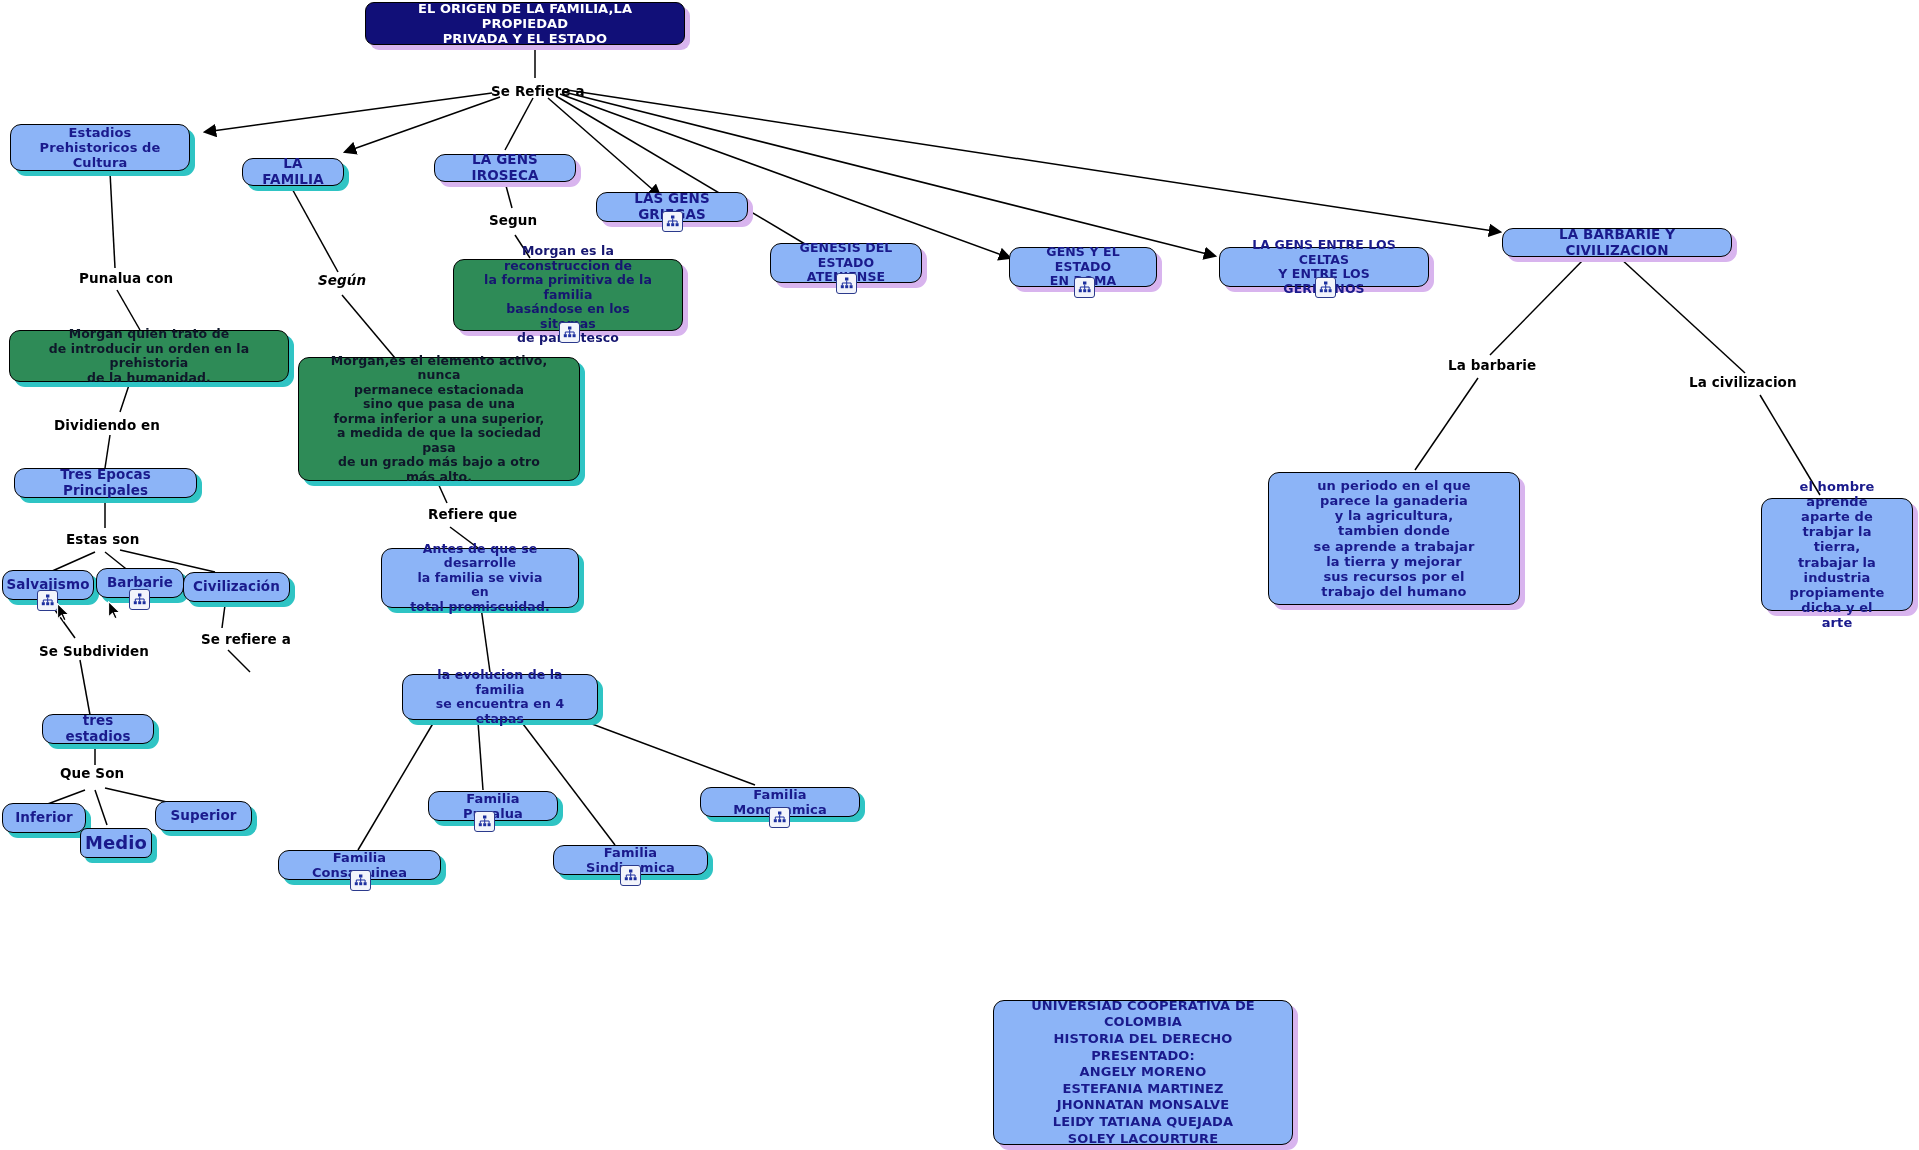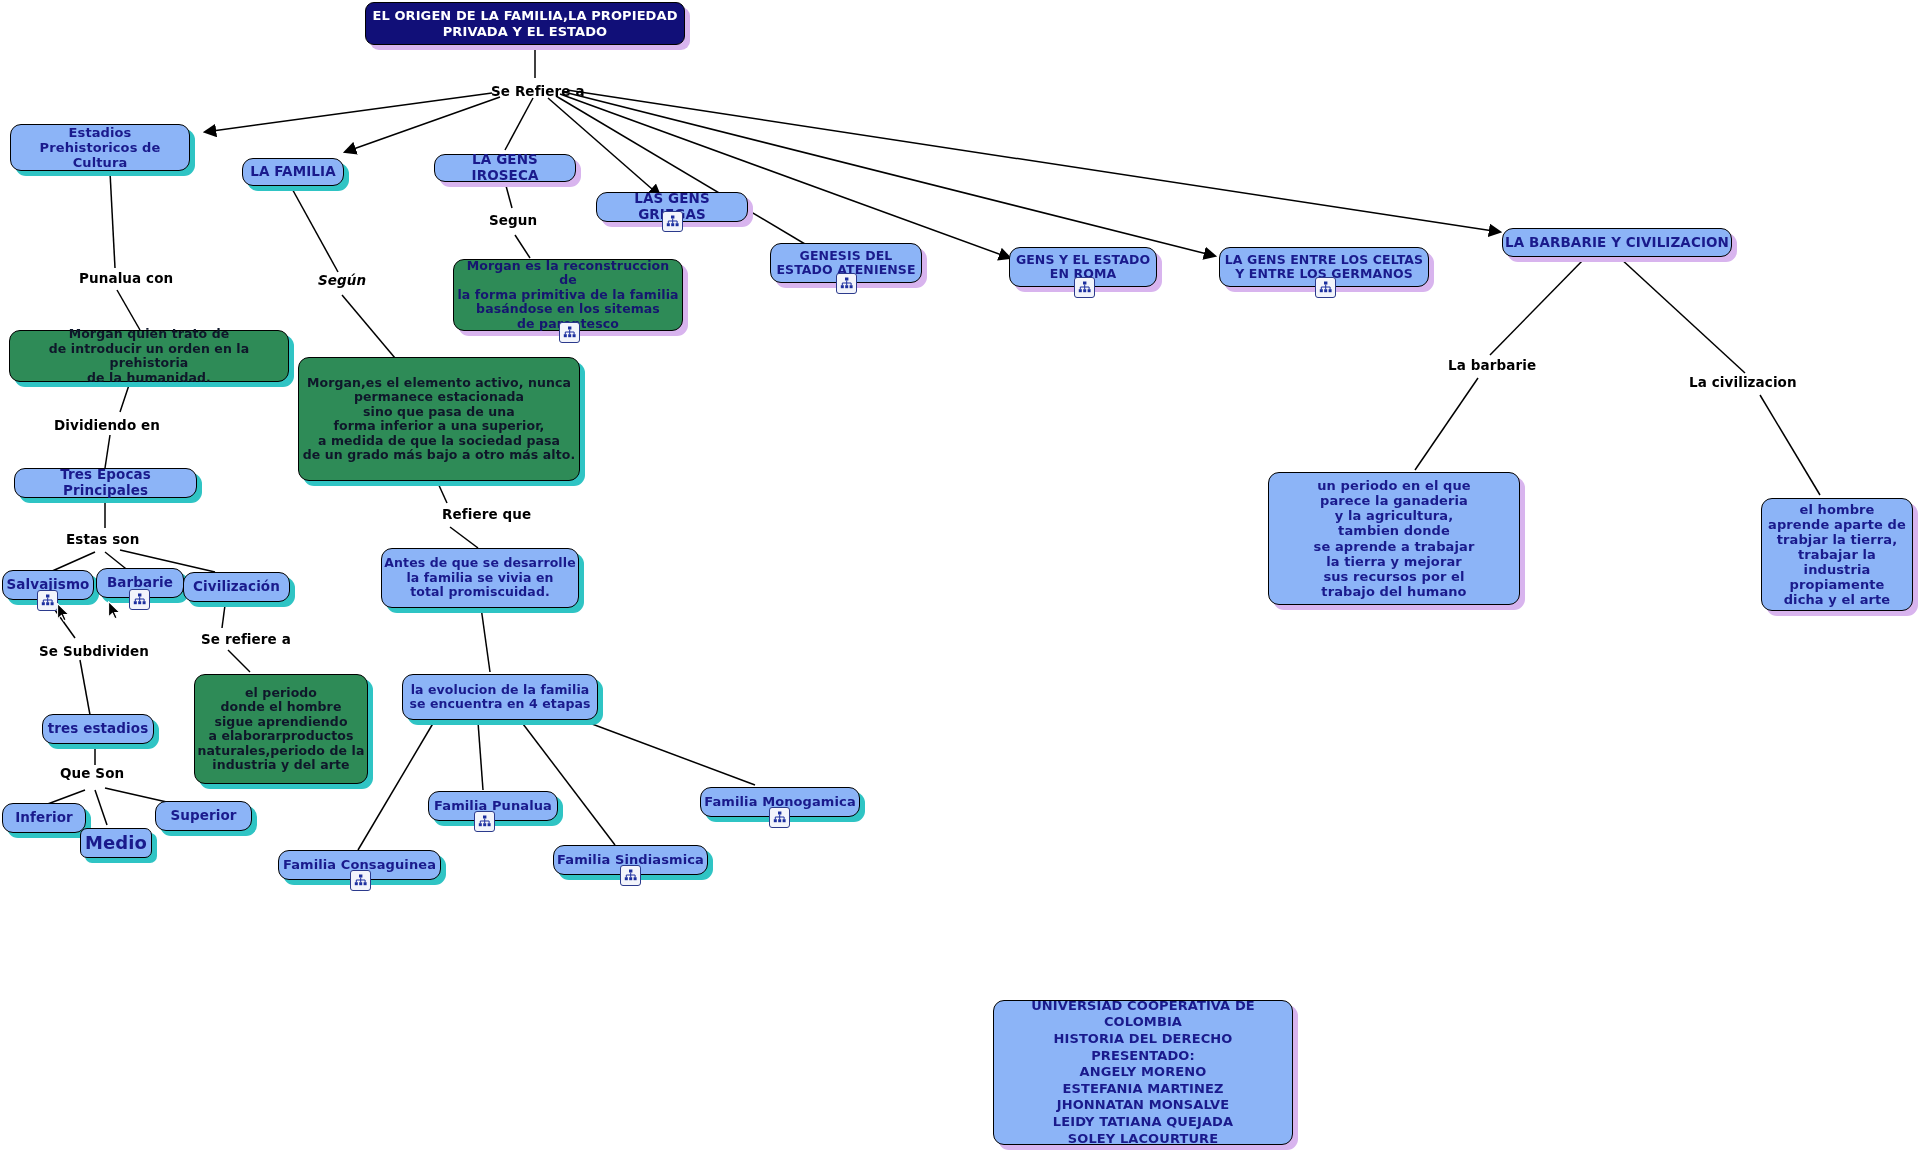--- a/index.html
+++ b/index.html
@@ -16,21 +16,21 @@
     position:absolute;
     box-sizing:border-box;
     border:1.6px solid #000000;
     border-radius:11px;
     text-align:center;
     font-weight:bold;
     line-height:1.16;
     display:flex;
     align-items:center;
     justify-content:center;
-    padding:4px 2px;
+    padding:4px 26px;
     white-space:pre-line;
     letter-spacing:.1px;
   }
   .n-blue{
     background:#8cb4f7;
     color:#1a1a8c;
     box-shadow:5px 5px 0 0 #d8b4ee;
   }
   .n-blue-teal{
     background:#8cb4f7;
@@ -268,26 +268,20 @@
   <div class="node n-blue-teal" style="left:183px;top:572px;width:107px;height:30px;font-size:13.5px;">Civilización</div>
 
   <div class="node n-blue-teal" style="left:42px;top:714px;width:112px;height:30px;font-size:13.5px;">tres estadios</div>
 
   <div class="node n-blue-teal" style="left:2px;top:803px;width:84px;height:30px;font-size:13.5px;">Inferior</div>
 
   <div class="node n-blue-teal" style="left:80px;top:828px;width:72px;height:30px;font-size:18px;border-radius:7px;">Medio</div>
 
   <div class="node n-blue-teal" style="left:155px;top:801px;width:97px;height:30px;font-size:13.5px;">Superior</div>
 
-  <div class="node n-green-teal" style="left:194px;top:674px;width:174px;height:110px;font-size:12.5px;">el periodo
-donde el hombre
-sigue aprendiendo
-a elaborarproductos
-naturales,periodo de la
-industria y del arte</div>
 
   <div class="node n-blue-teal" style="left:381px;top:548px;width:198px;height:60px;font-size:12.5px;">Antes de que se desarrolle
 la familia se vivia en
 total promiscuidad.</div>
 
   <div class="node n-blue-teal" style="left:402px;top:674px;width:196px;height:46px;font-size:12.5px;">la evolucion de la familia
 se encuentra en 4 etapas</div>
 
   <div class="node n-blue-teal" style="left:278px;top:850px;width:163px;height:30px;font-size:13px;">Familia Consaguinea</div>
   <span class="nicon" style="left:350px;top:870px;">
@@ -360,17 +354,17 @@
 
   <span class="elabel" style="left:491px;top:83px;">Se Refiere a</span>
   <span class="elabel" style="left:79px;top:270px;">Punalua con</span>
   <span class="elabel" style="left:318px;top:272px;font-style:italic;">Según</span>
   <span class="elabel" style="left:489px;top:212px;">Segun</span>
   <span class="elabel" style="left:54px;top:417px;">Dividiendo en</span>
   <span class="elabel" style="left:66px;top:531px;">Estas son</span>
   <span class="elabel" style="left:39px;top:643px;">Se Subdividen</span>
   <span class="elabel" style="left:60px;top:765px;">Que Son</span>
   <span class="elabel" style="left:201px;top:631px;">Se refiere a</span>
-  <span class="elabel" style="left:442px;top:506px;">Refiere que</span>
+  <span class="elabel" style="left:428px;top:506px;">Refiere que</span>
   <span class="elabel" style="left:1448px;top:357px;">La barbarie</span>
   <span class="elabel" style="left:1689px;top:374px;">La civilizacion</span>
 
 </div>
 
 </body></html>

